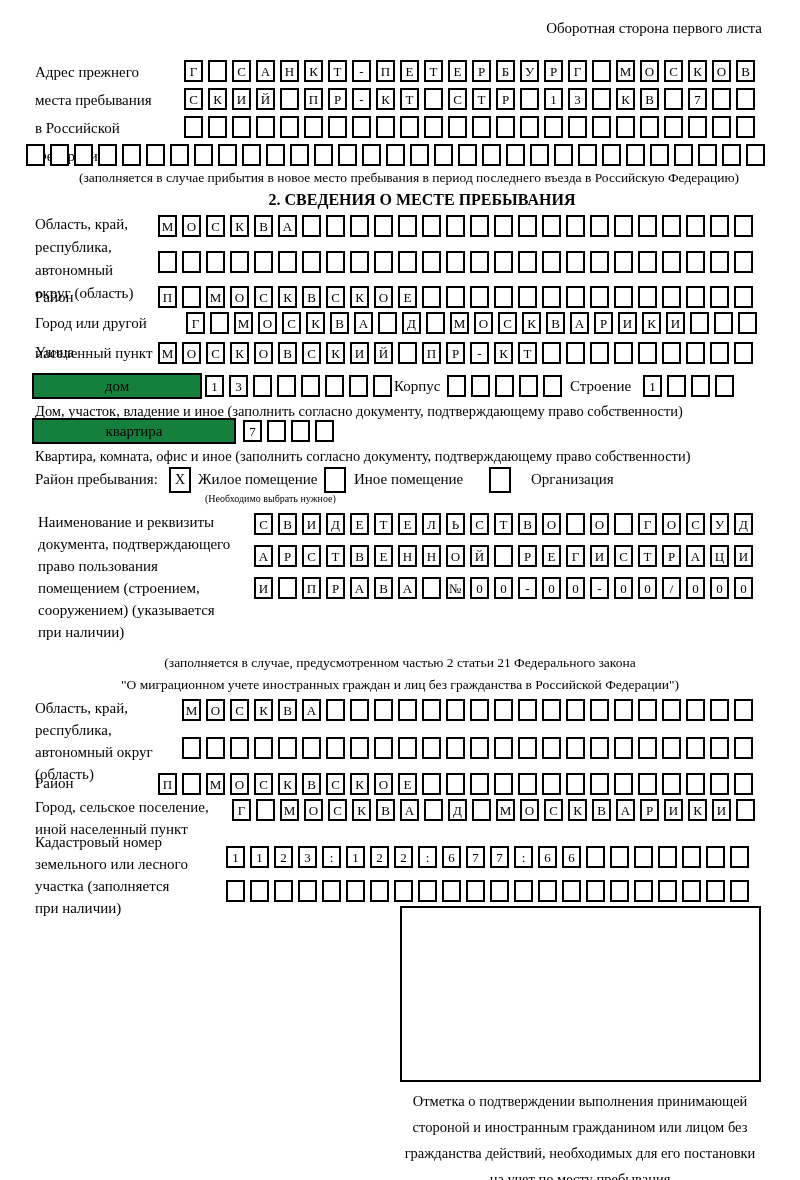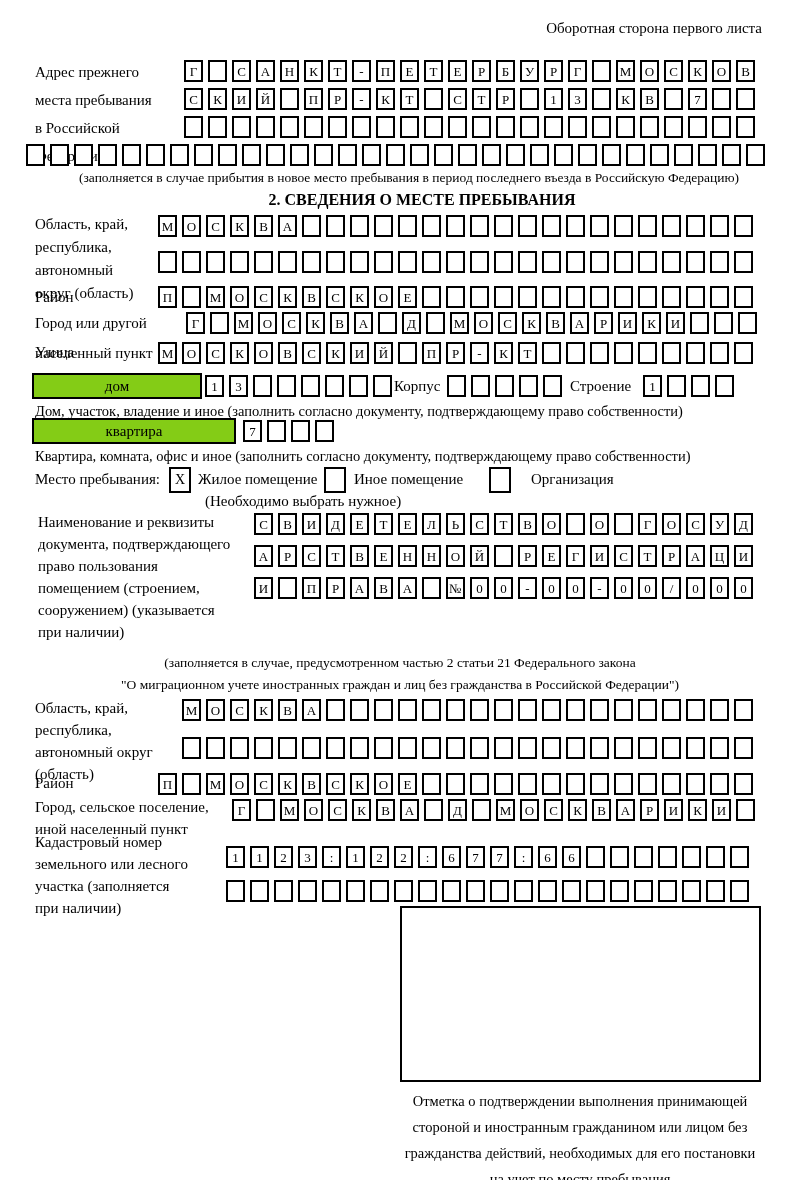--- a/index.html
+++ b/index.html
@@ -7,21 +7,21 @@
         font-family:"Liberation Serif", serif;overflow:hidden;}
   .abs{position:absolute;}
   .lbl{font-size:15px;line-height:22px;white-space:pre-line;}
   .note{font-size:13.5px;text-align:center;width:800px;left:0;}
   .title{font-size:16px;font-weight:bold;text-align:center;width:788px;left:12px;padding-left:16px;}
   .cellrow{position:absolute;display:flex;gap:5px;}
   .cell{flex:none;width:15px;height:18px;border:2px solid #000;display:flex;
         align-items:center;justify-content:center;font-size:13px;line-height:1;
         font-family:"Liberation Serif", serif;background:#fff;}
   .labelbox{position:absolute;border:2px solid #000;display:flex;align-items:center;
-        justify-content:center;font-size:15px;background:#84cc16;}
+        justify-content:center;font-size:15px;background:#15803d;}
   .checkbox{position:absolute;width:18px;height:22px;border:2px solid #000;display:flex;
         align-items:center;justify-content:center;font-size:14px;background:#fff;}
   .inlinetext{position:absolute;font-size:15px;white-space:nowrap;}
   .stampbox{position:absolute;border:2px solid #000;background:#fff;}
   .caption{position:absolute;font-size:14.5px;line-height:26px;text-align:center;white-space:pre-line;}
   .corner{position:absolute;font-size:15px;white-space:nowrap;}
 </style>
 </head>
 <body>
 
@@ -324,28 +324,28 @@
 
   <div class="labelbox" style="left:32px;top:418px;width:200px;height:22px;">квартира</div>
   <div class="cellrow" style="left:243px;top:420px;">
       <span class="cell">7</span>
       <span class="cell"></span>
       <span class="cell"></span>
       <span class="cell"></span>
     </div>
   <div class="abs" style="left:35px;top:448px;font-size:14.5px;">Квартира, комната, офис и иное (заполнить согласно документу, подтверждающему право собственности)</div>
 
-  <div class="inlinetext" style="left:35px;top:471px;">Место пребывания:</div>
+  <div class="inlinetext" style="left:35px;top:471px;">Район пребывания:</div>
   <span class="checkbox" style="left:169px;top:467px;">X</span>
   <div class="inlinetext" style="left:198px;top:471px;">Жилое помещение</div>
   <span class="checkbox" style="left:324px;top:467px;"></span>
   <div class="inlinetext" style="left:354px;top:471px;">Иное помещение</div>
   <span class="checkbox" style="left:489px;top:467px;"></span>
   <div class="inlinetext" style="left:531px;top:471px;">Организация</div>
-  <div class="abs" style="left:205px;top:493px;font-size:15px;">(Необходимо выбрать нужное)</div>
+  <div class="abs" style="left:205px;top:493px;font-size:10px;">(Необходимо выбрать нужное)</div>
 
   <div class="abs lbl" style="left:38px;top:511px;">Наименование и реквизиты
 документа, подтверждающего
 право пользования
 помещением (строением,
 сооружением) (указывается
 при наличии)</div>
   <div class="cellrow" style="left:254px;top:513px;">
       <span class="cell">С</span>
       <span class="cell">В</span>

